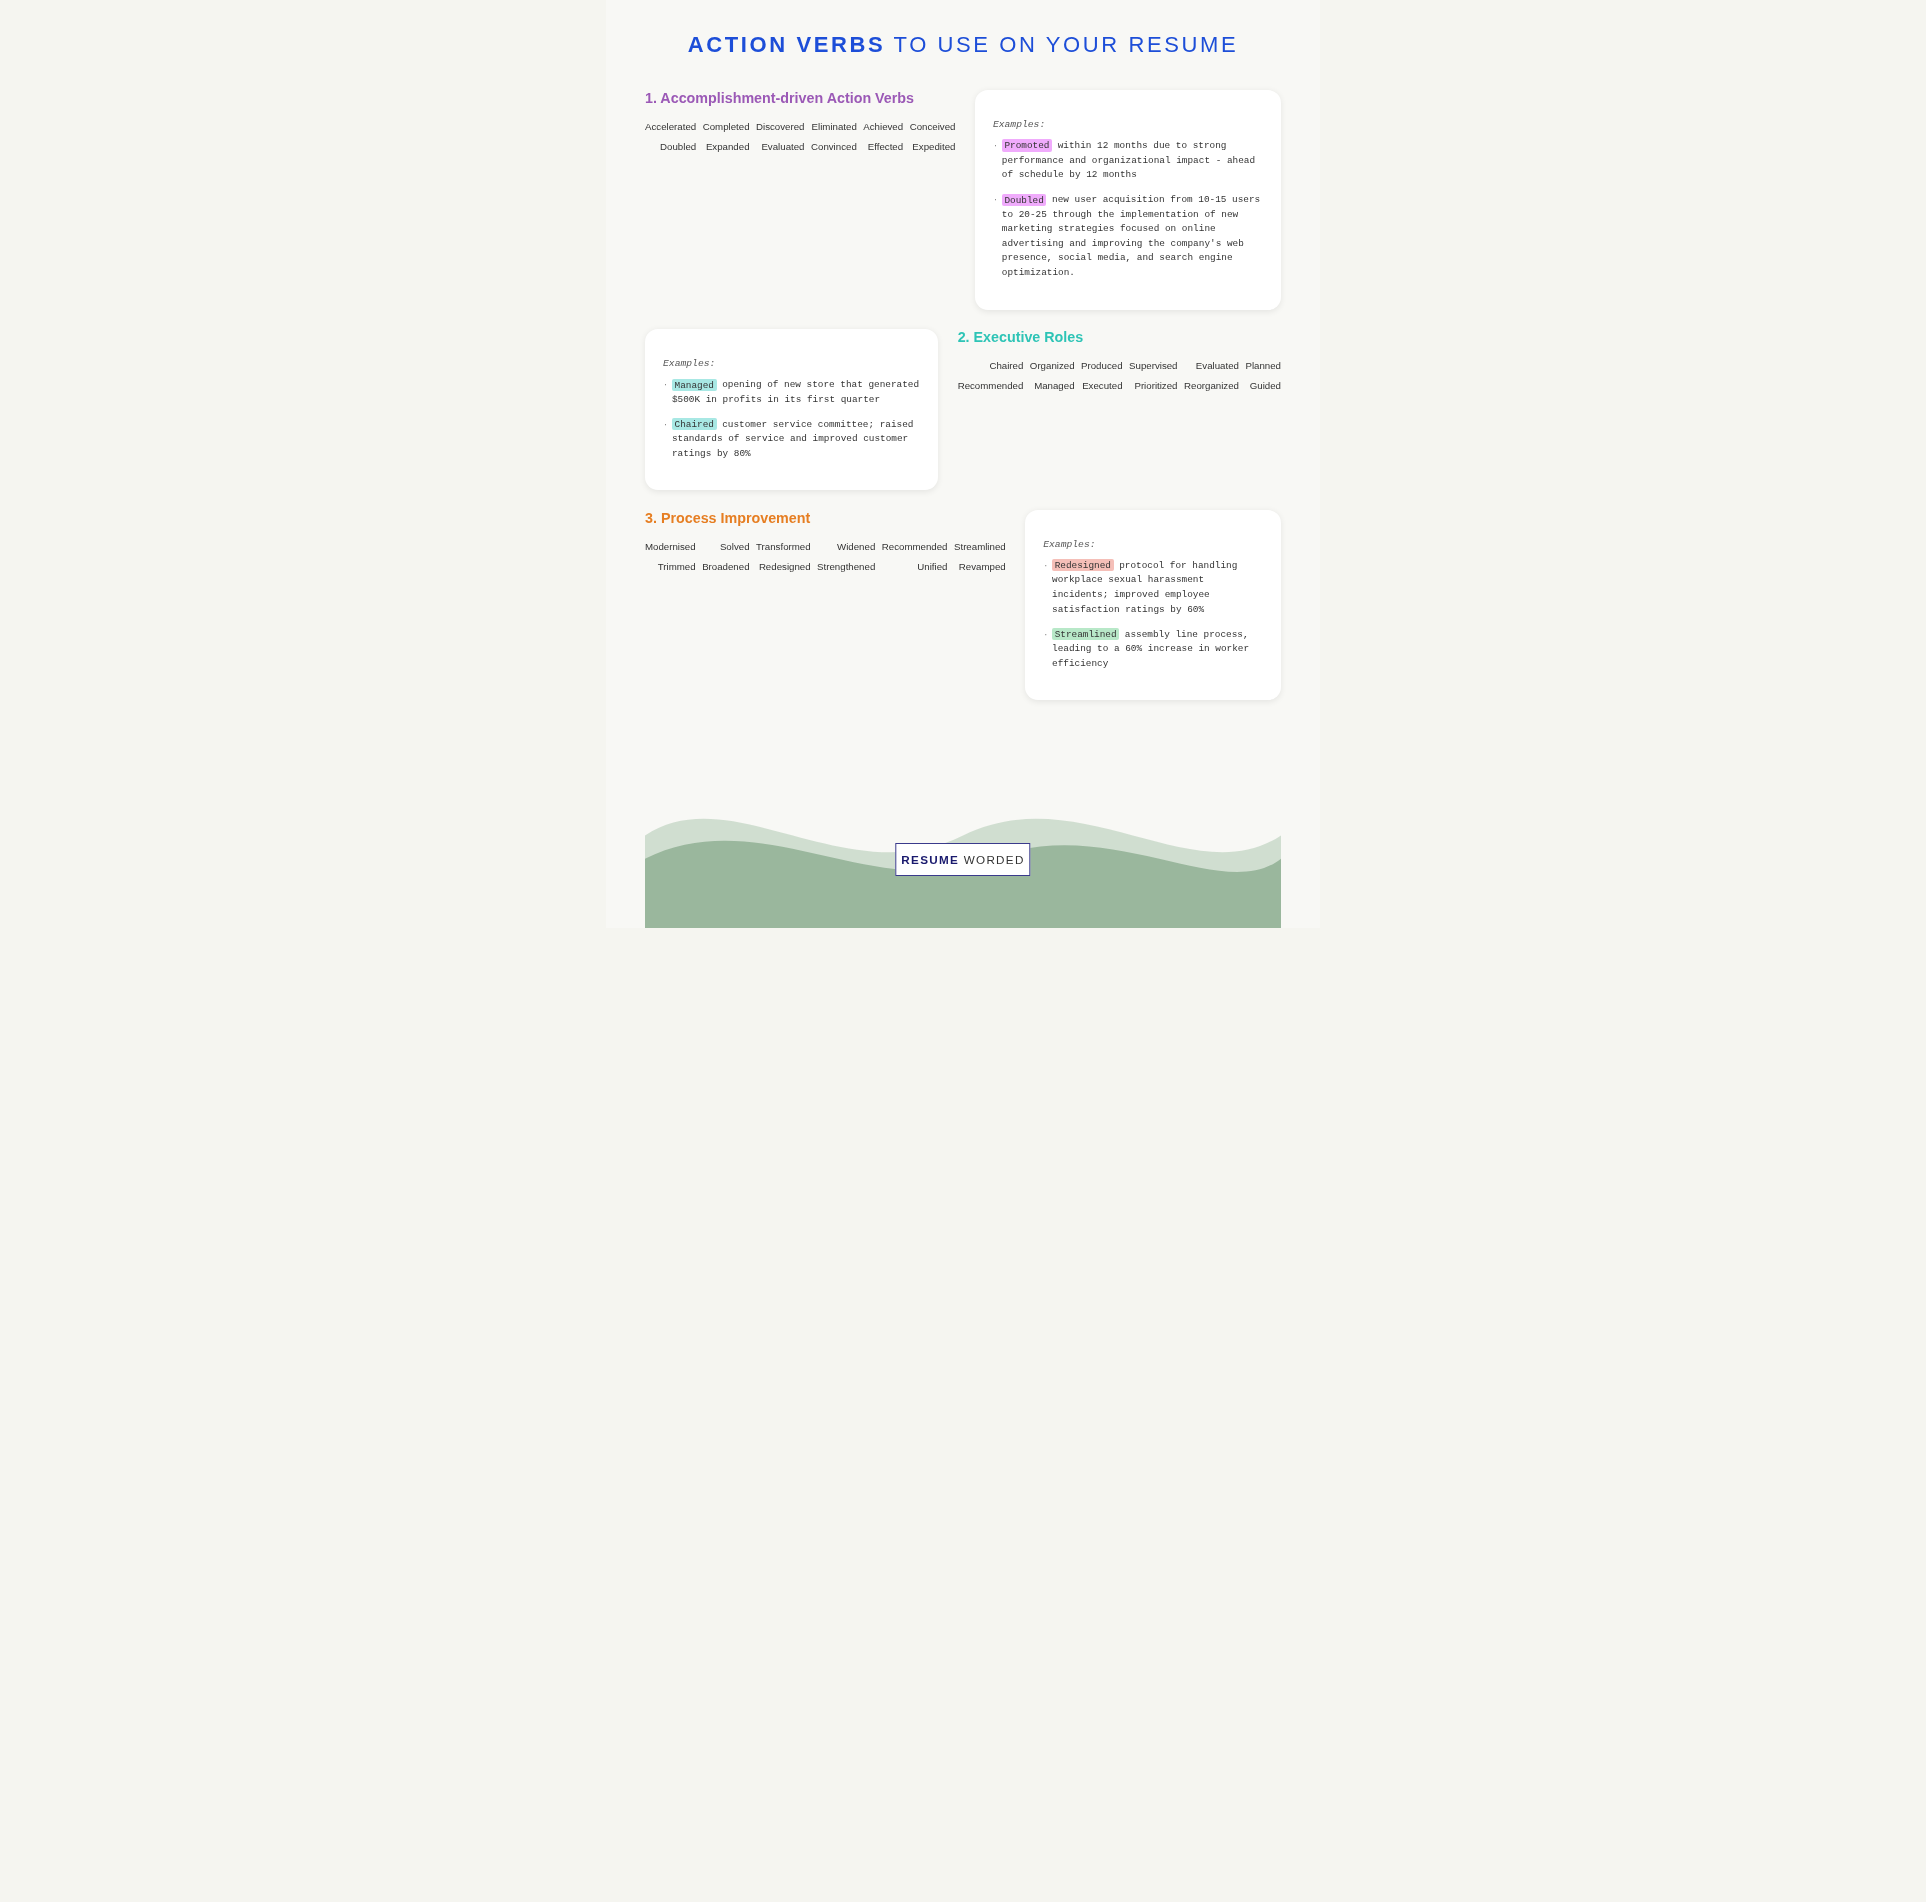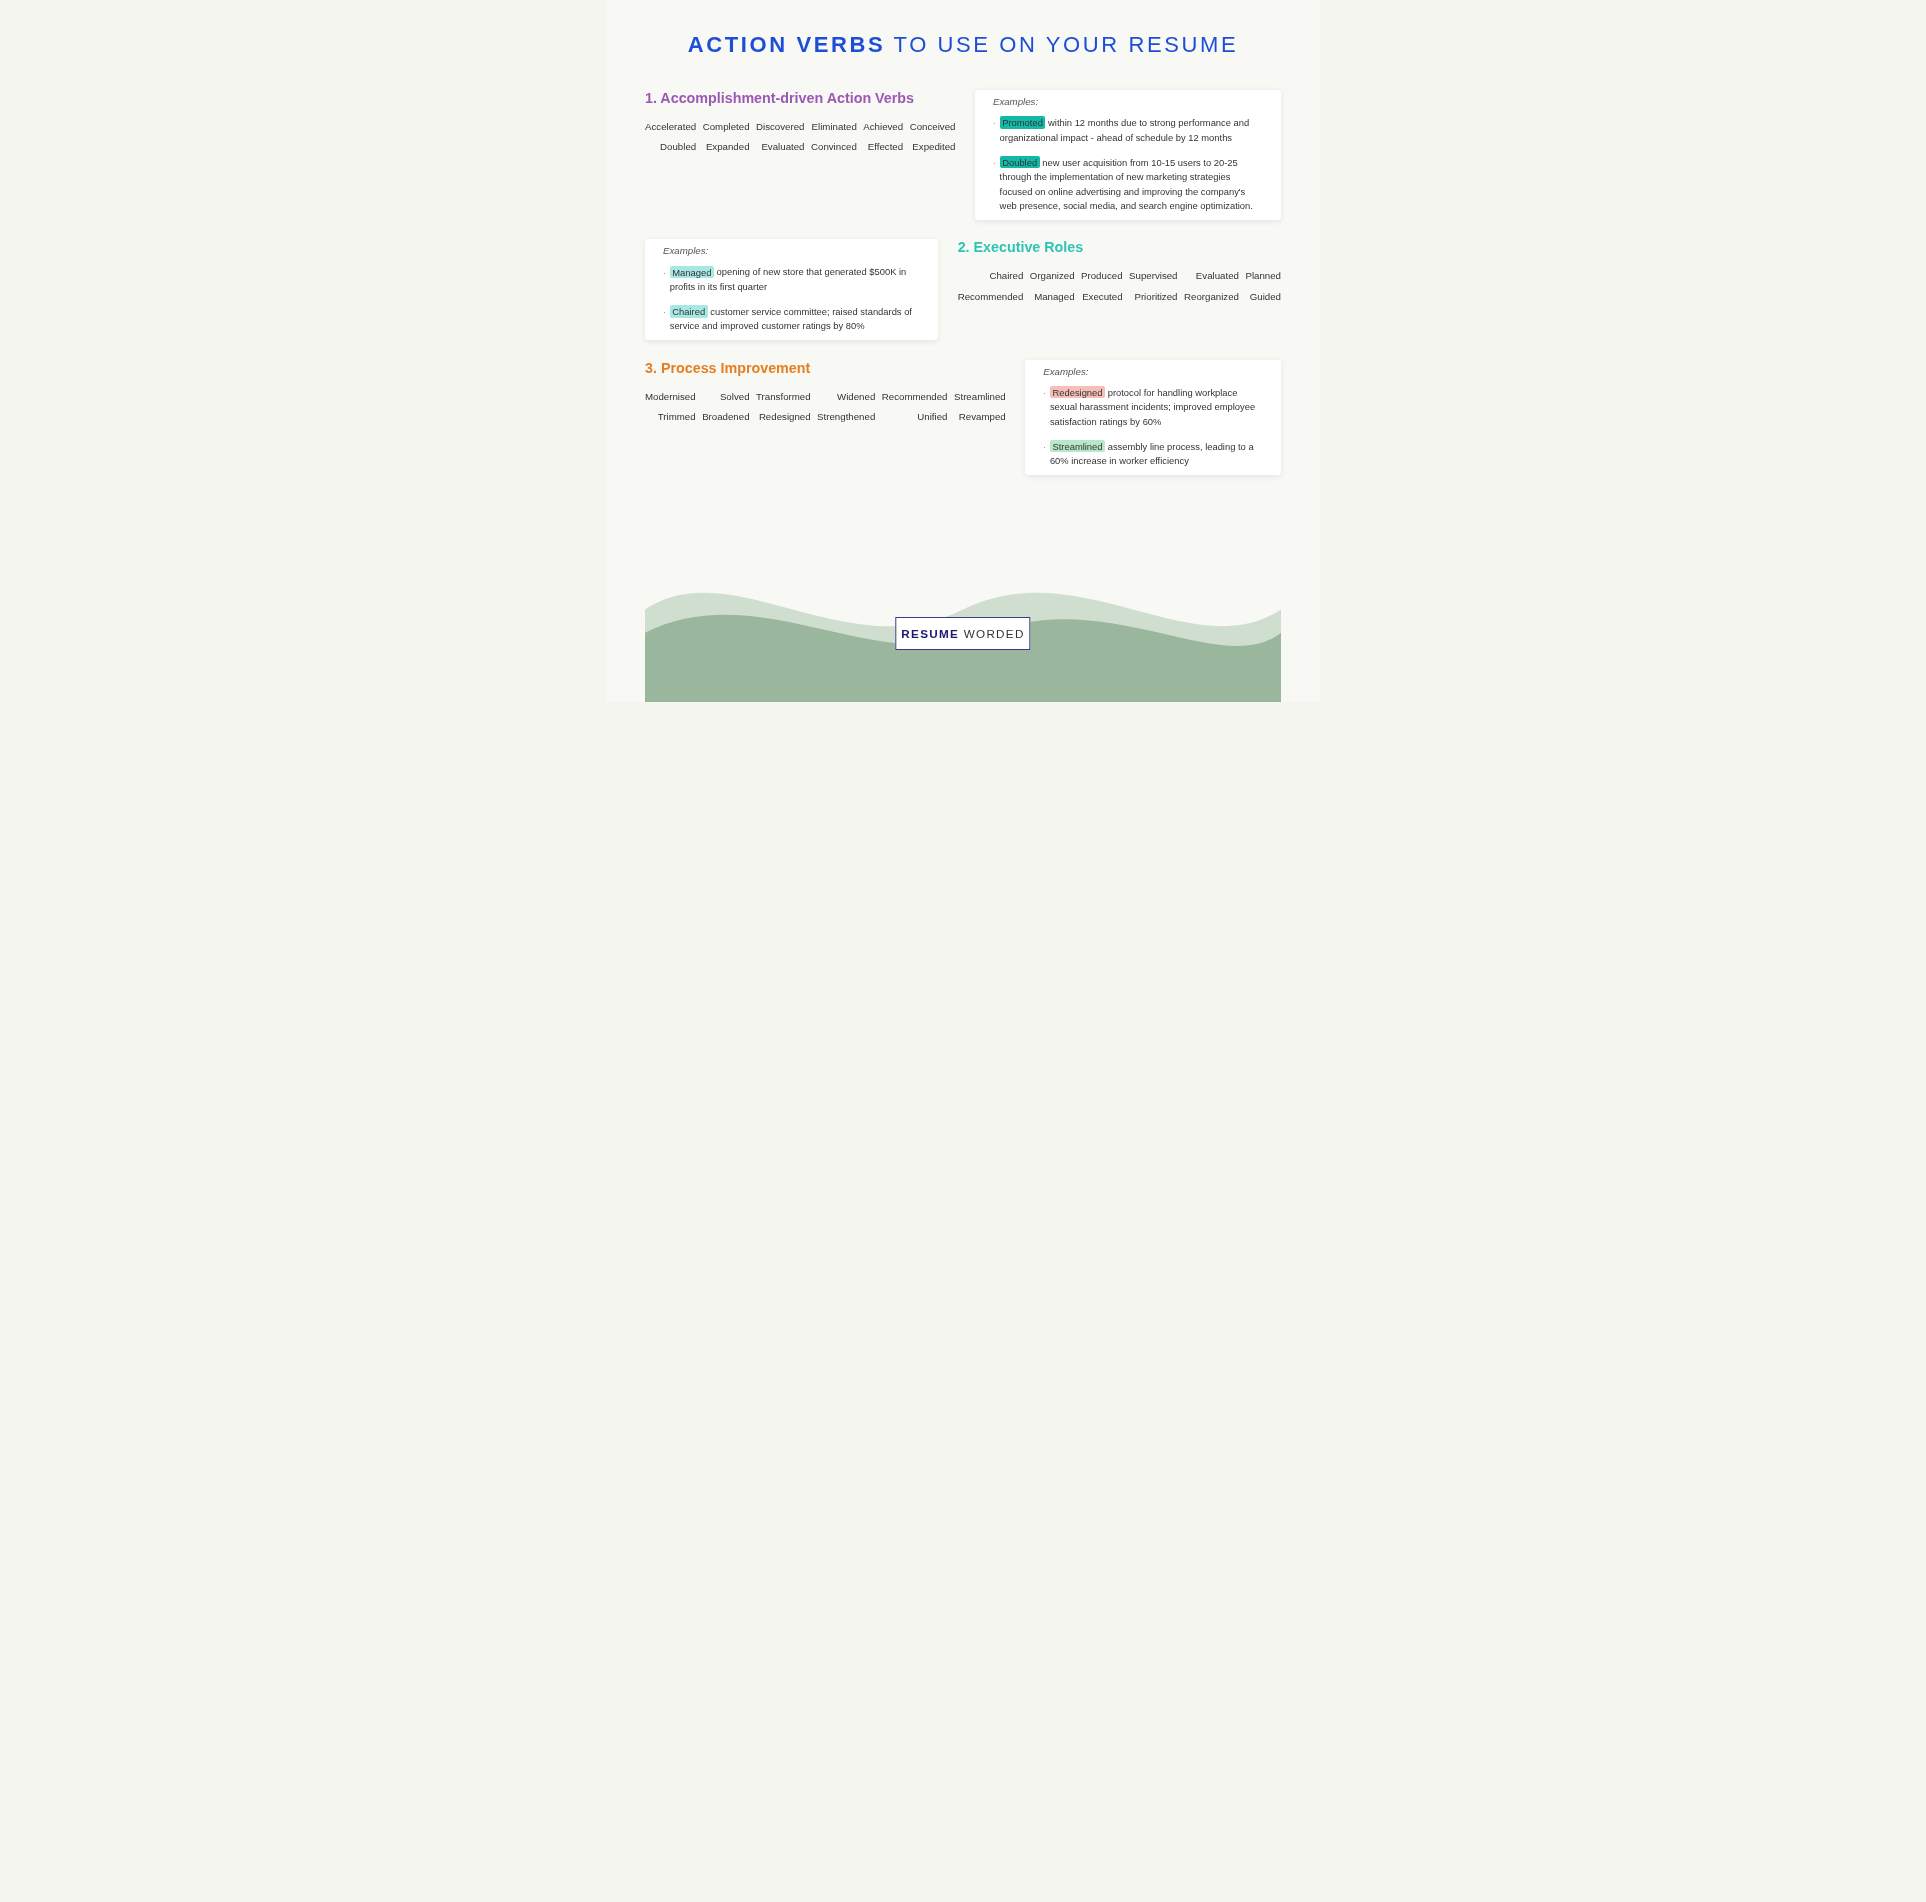--- a/index.html
+++ b/index.html
@@ -69,24 +69,24 @@
       margin-bottom: 6.5px;
     }
 
     .word-grid span {
       display: block;
       line-height: 1.7;
     }
 
     .example-box {
       background: white;
-      border-radius: 3px;
-      padding: 6px 18px;
+      border-radius: 13px;
+      padding: 29px 18px;
       box-shadow: 0 1.3px 6.5px rgba(0,0,0,0.08);
-      font-family: Liberation Sans, sans-serif;
+      font-family: Liberation Mono, monospace;
       font-size: 9.7px;
     }
 
     .example-label {
       font-style: italic;
       color: #555;
       margin-bottom: 9px;
       font-size: 9.7px;
     }
 
@@ -109,21 +109,21 @@
       color: #888;
       font-size: 8.4px;
       margin-top: 1.3px;
     }
 
     .highlight {
       padding: 0.6px 2.6px;
       border-radius: 1.9px;
     }
 
-    .highlight-purple { background: #14b8a6; text-align: right; }
+    .highlight-purple { background: #f0abfc; text-align: right; }
     .highlight-teal { background: #a8e8e4; }
     .highlight-pink { background: #f5bfb8; }
     .highlight-green { background: #b8e8c8; }
 
     
     .wave-section {
       position: relative;
       height: 208px;
       margin-top: 6.5px;
       overflow: hidden;

